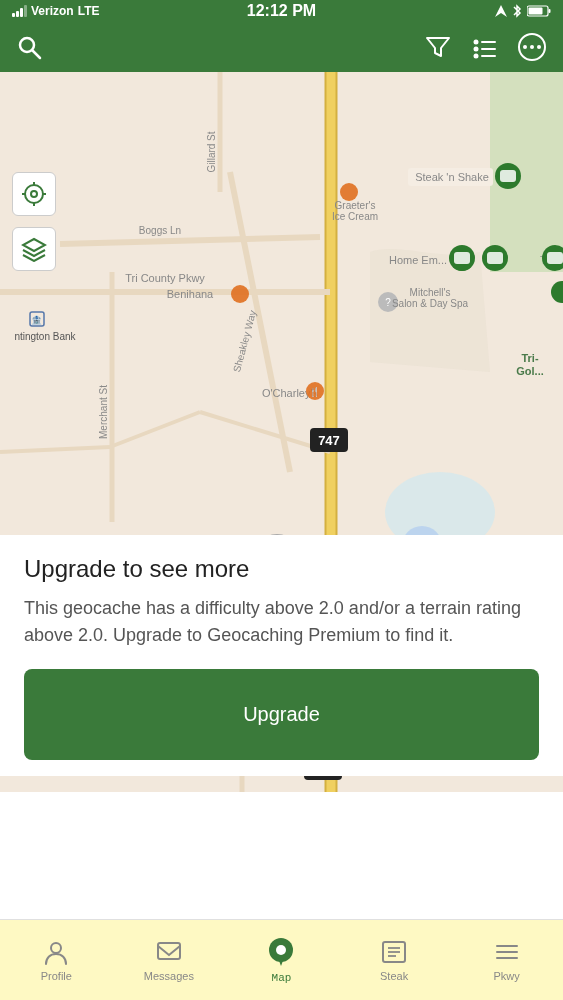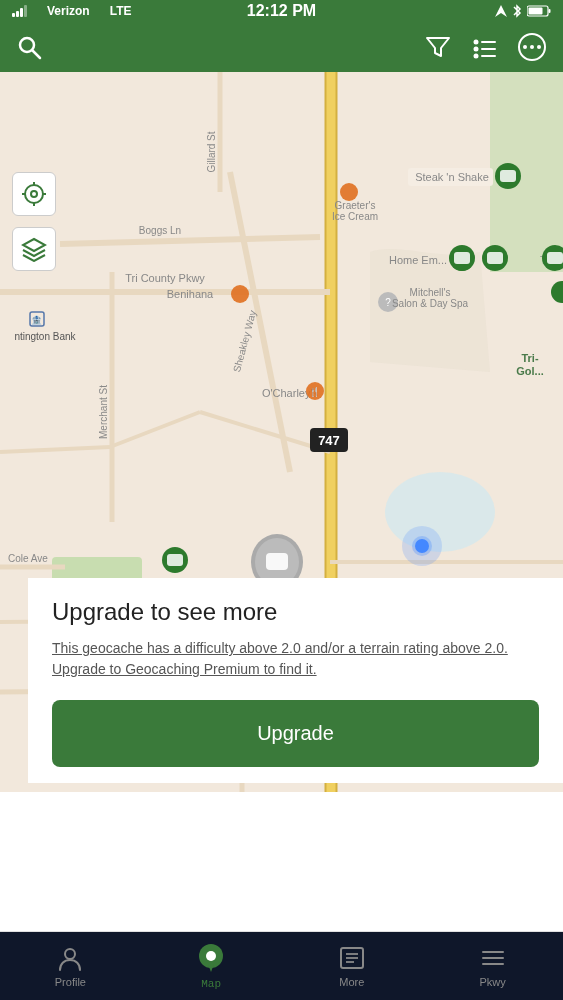--- a/index.html
+++ b/index.html
@@ -11,21 +11,21 @@
       height: 22px;
       background: #3a7a3a;
       display: flex;
       align-items: center;
       justify-content: space-between;
       padding: 0 12px;
       color: white;
       font-size: 12px;
       font-weight: 600;
     }
-    .status-left { display: flex; align-items: center; gap: 20px; }
+    .status-left { display: flex; align-items: center; gap: 4px; }
     .status-center { position: absolute; left: 50%; transform: translateX(-50%); font-size: 16px; font-weight: 600; }
     .status-right { display: flex; align-items: center; gap: 5px; margin-left: auto; }
 
     
     .top-nav {
       height: 50px;
       background: #3a7a3a;
       display: flex;
       align-items: center;
       justify-content: space-between;
@@ -63,42 +63,41 @@
     }
     .map-btn-target { top: 100px; left: 12px; }
     .map-btn-layers { top: 155px; left: 12px; }
     .upgrade-title {
       font-size: 24px;
       font-weight: 400;
       color: #222;
       margin-bottom: 12px;
     }
     .upgrade-desc {
-      font-size: 14px;
+      font-size: 18px;
       color: #555;
       line-height: 1.5;
       margin-bottom: 20px;
-      text-decoration: underline;
     }
     .upgrade-btn {
       width: 100%;
-      padding: 22px;
+      padding: 34px;
       background: #3a7a3a;
       color: white;
       font-size: 20px;
       font-weight: 500;
       border: none;
       border-radius: 8px;
       cursor: pointer;
     }
 
     
     .tab-bar {
-      height: 69px;
-      background: #0f172a;
+      height: 81px;
+      background: #fef9c3;
       border-top: 1px solid #e0e0e0;
       display: flex;
       align-items: center;
       justify-content: space-around;
       position: absolute;
       bottom: 0;
       left: 0;
       right: 0;
       margin-top: 27px;
     }
@@ -334,51 +333,58 @@
     </svg>
   </div>
   <div class="map-btn map-btn-layers">
     <svg width="26" height="26" viewBox="0 0 26 26" fill="none">
       <polygon points="13,3 24,9 13,15 2,9" stroke="#3a7a3a" stroke-width="2" fill="none"></polygon>
       <polyline points="2,14 13,20 24,14" stroke="#3a7a3a" stroke-width="2" fill="none"></polyline>
       <polyline points="2,19 13,25 24,19" stroke="#3a7a3a" stroke-width="2" fill="none"></polyline>
     </svg>
   </div>
 
-  <div style="position:absolute;bottom:9px;left:0;right:0;background:white;padding:20px 24px 16px;margin-left:28px;">
+  <div style="position:absolute;bottom:16px;left:0;right:0;background:white;padding:20px 24px 16px;">
     <div class="upgrade-title">Upgrade to see more</div>
     <div class="upgrade-desc">This geocache has a difficulty above 2.0 and/or a terrain rating above 2.0. Upgrade to Geocaching Premium to find it.</div>
     <button class="upgrade-btn">Upgrade</button>
   </div>
 </div>
 
 <div class="tab-bar">
   <div class="tab-item">
     <svg class="tab-icon" width="28" height="28" viewBox="0 0 28 28" fill="none">
       <circle cx="14" cy="10" r="5" stroke="#888" stroke-width="2"></circle>
       <path d="M4,26 C4,20 8,16 14,16 C20,16 24,20 24,26" stroke="#888" stroke-width="2" fill="none" stroke-linecap="round"></path>
     </svg>
     <span class="tab-label">Profile</span>
+  </div>
+  <div class="tab-item">
+    <svg class="tab-icon" width="28" height="28" viewBox="0 0 28 28" fill="none">
+      <rect x="3" y="5" width="22" height="16" rx="2" stroke="#888" stroke-width="2"></rect>
+      <polyline points="3,8 14,17 25,8" stroke="#888" stroke-width="2" fill="none"></polyline>
+    </svg>
+    <span class="tab-label">Messages</span>
   </div>
   <div class="tab-item">
     <svg class="tab-icon active" width="32" height="32" viewBox="0 0 32 32">
       <circle cx="16" cy="14" r="12" fill="#3a7a3a"></circle>
       <circle cx="16" cy="14" r="5" fill="white"></circle>
       <path d="M13,22 L16,30 L19,22" fill="#3a7a3a"></path>
     </svg>
     <span class="tab-label active">Map</span>
   </div>
   <div class="tab-item">
     <svg class="tab-icon" width="28" height="28" viewBox="0 0 28 28" fill="none">
       <rect x="3" y="4" width="22" height="20" rx="2" stroke="#888" stroke-width="2"></rect>
       <line x1="8" y1="10" x2="20" y2="10" stroke="#888" stroke-width="1.8"></line>
       <line x1="8" y1="14" x2="20" y2="14" stroke="#888" stroke-width="1.8"></line>
       <line x1="8" y1="18" x2="16" y2="18" stroke="#888" stroke-width="1.8"></line>
     </svg>
-    <span class="tab-label">More</span>
+    <span class="tab-label">Steak</span>
   </div>
   <div class="tab-item">
     <svg class="tab-icon" width="28" height="28" viewBox="0 0 28 28" fill="none">
       <line x1="4" y1="8" x2="24" y2="8" stroke="#888" stroke-width="2" stroke-linecap="round"></line>
       <line x1="4" y1="14" x2="24" y2="14" stroke="#888" stroke-width="2" stroke-linecap="round"></line>
       <line x1="4" y1="20" x2="24" y2="20" stroke="#888" stroke-width="2" stroke-linecap="round"></line>
     </svg>
     <span class="tab-label">Pkwy</span>
   </div>
 </div>

